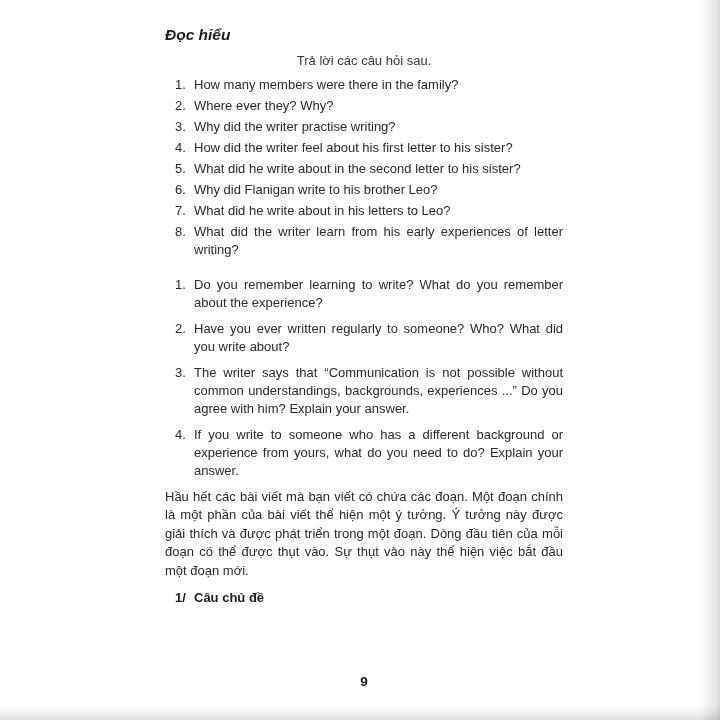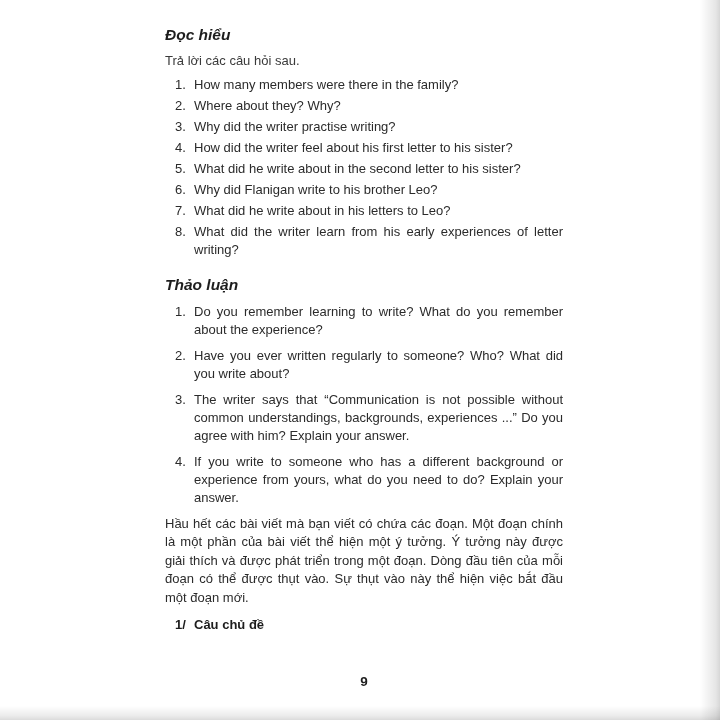--- a/index.html
+++ b/index.html
@@ -41,20 +41,21 @@
     font-size: 15.5px;
     font-weight: bold;
     font-style: italic;
     color: #1d1d1d;
     margin: 0 0 9px 0;
   }
   .intro {
     font-size: 13px;
     color: #3a3a3a;
     margin: 0 0 8px 0;
+    text-align: center;
   }
   .q-list {
     margin: 0 0 6px 10px;
   }
   .q-item {
     display: flex;
     font-size: 13px;
     line-height: 1.38;
     margin-bottom: 3px;
   }
@@ -125,21 +126,21 @@
     <h2 class="h-italic">Đọc hiểu</h2>
     <p class="intro">Trả lời các câu hỏi sau.</p>
 
     <div class="q-list">
       <div class="q-item">
         <span class="q-num">1.</span>
         <span class="q-text">How many members were there in the family?</span>
       </div>
       <div class="q-item">
         <span class="q-num">2.</span>
-        <span class="q-text">Where about they? Why?</span>
+        <span class="q-text">Where ever they? Why?</span>
       </div>
       <div class="q-item">
         <span class="q-num">3.</span>
         <span class="q-text">Why did the writer practise writing?</span>
       </div>
       <div class="q-item">
         <span class="q-num">4.</span>
         <span class="q-text">How did the writer feel about his first letter to his sister?</span>
       </div>
       <div class="q-item">
@@ -155,21 +156,20 @@
         <span class="q-text">What did he write about in his letters to Leo?</span>
       </div>
       <div class="q-item">
         <span class="q-num">8.</span>
         <span class="q-text">What did the writer learn from his early experiences of letter writing?</span>
       </div>
     </div>
 
     <div class="section-gap"></div>
 
-    <h2 class="h-italic">Thảo luận</h2>
 
     <div class="q-list">
       <div class="q-item spaced">
         <span class="q-num">1.</span>
         <span class="q-text">Do you remember learning to write? What do you remember about the experience?</span>
       </div>
       <div class="q-item spaced">
         <span class="q-num">2.</span>
         <span class="q-text">Have you ever written regularly to someone? Who? What did you write about?</span>
       </div>

